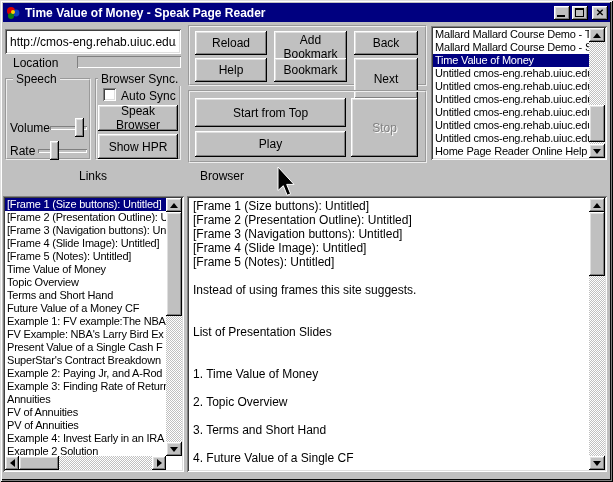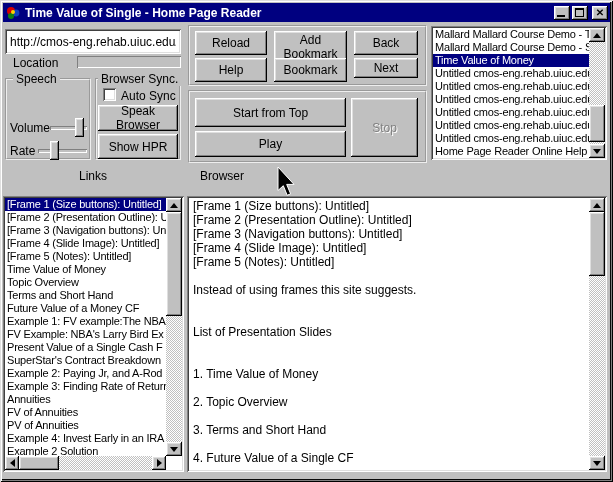--- a/index.html
+++ b/index.html
@@ -55,21 +55,21 @@
 
 <div id="win">
 
   <div class="abs titlebar">
     <svg width="16" height="16" viewBox="0 0 16 16">
       <circle cx="6" cy="6" r="4" fill="#d40000"></circle>
       <circle cx="11" cy="8" r="3.4" fill="#1040c0"></circle>
       <circle cx="6" cy="11" r="3" fill="#108010"></circle>
       <circle cx="8" cy="7" r="2" fill="#ffd400"></circle>
     </svg>
-    <span class="title-text">Time Value of Single - Home Page Reader</span>
+    <span class="title-text">Time Value of Money - Speak Page Reader</span>
     <span style="flex:1"></span>
     <div class="tbtn btn95">
       <div style="position:absolute;left:3px;bottom:3px;width:8px;height:2px;background:#000"></div>
     </div>
     <div class="tbtn btn95">
       <div style="position:absolute;left:3px;top:2px;width:9px;height:9px;border:1px solid #000;border-top-width:2px"></div>
     </div>
     <div class="tbtn btn95" style="margin-left:4px;font-size:10px;font-weight:bold">
       <span>✕</span>
     </div>
@@ -99,21 +99,21 @@
     <button class="abs btn95" style="left:1px;top:25px;width:80px;height:26px;">Speak Browser</button>
     <button class="abs btn95" style="left:1px;top:54px;width:80px;height:25px;">Show HPR</button>
   </div>
 
   <div class="abs groupbox" style="left:188px;top:25px;width:239px;height:61px;">
     <button class="abs btn95" style="left:5px;top:4px;width:72px;height:24px;">Reload</button>
     <button class="abs btn95" style="left:84px;top:4px;width:73px;height:32px;">Add Bookmark</button>
     <button class="abs btn95" style="left:164px;top:4px;width:64px;height:24px;">Back</button>
     <button class="abs btn95" style="left:5px;top:31px;width:72px;height:24px;">Help</button>
     <button class="abs btn95" style="left:84px;top:31px;width:73px;height:24px;">Bookmark</button>
-    <button class="abs btn95" style="left:164px;top:31px;width:64px;height:20px;">Next</button>
+    <button class="abs btn95" style="left:164px;top:31px;width:64px;height:41px;">Next</button>
   </div>
 
   <div class="abs groupbox" style="left:188px;top:90px;width:239px;height:73px;">
     <button class="abs btn95" style="left:5px;top:6px;width:151px;height:29px;">Start from Top</button>
     <button class="abs btn95" style="left:5px;top:39px;width:151px;height:26px;">Play</button>
     <button class="abs btn95 disabled-text" style="left:161px;top:6px;width:67px;height:59px;">Stop</button>
   </div>
 
   <div class="abs sunken" style="left:431px;top:26px;width:176px;height:134px;">
     <div class="abs" style="left:2px;top:2px;right:18px;bottom:2px;overflow:hidden;">

